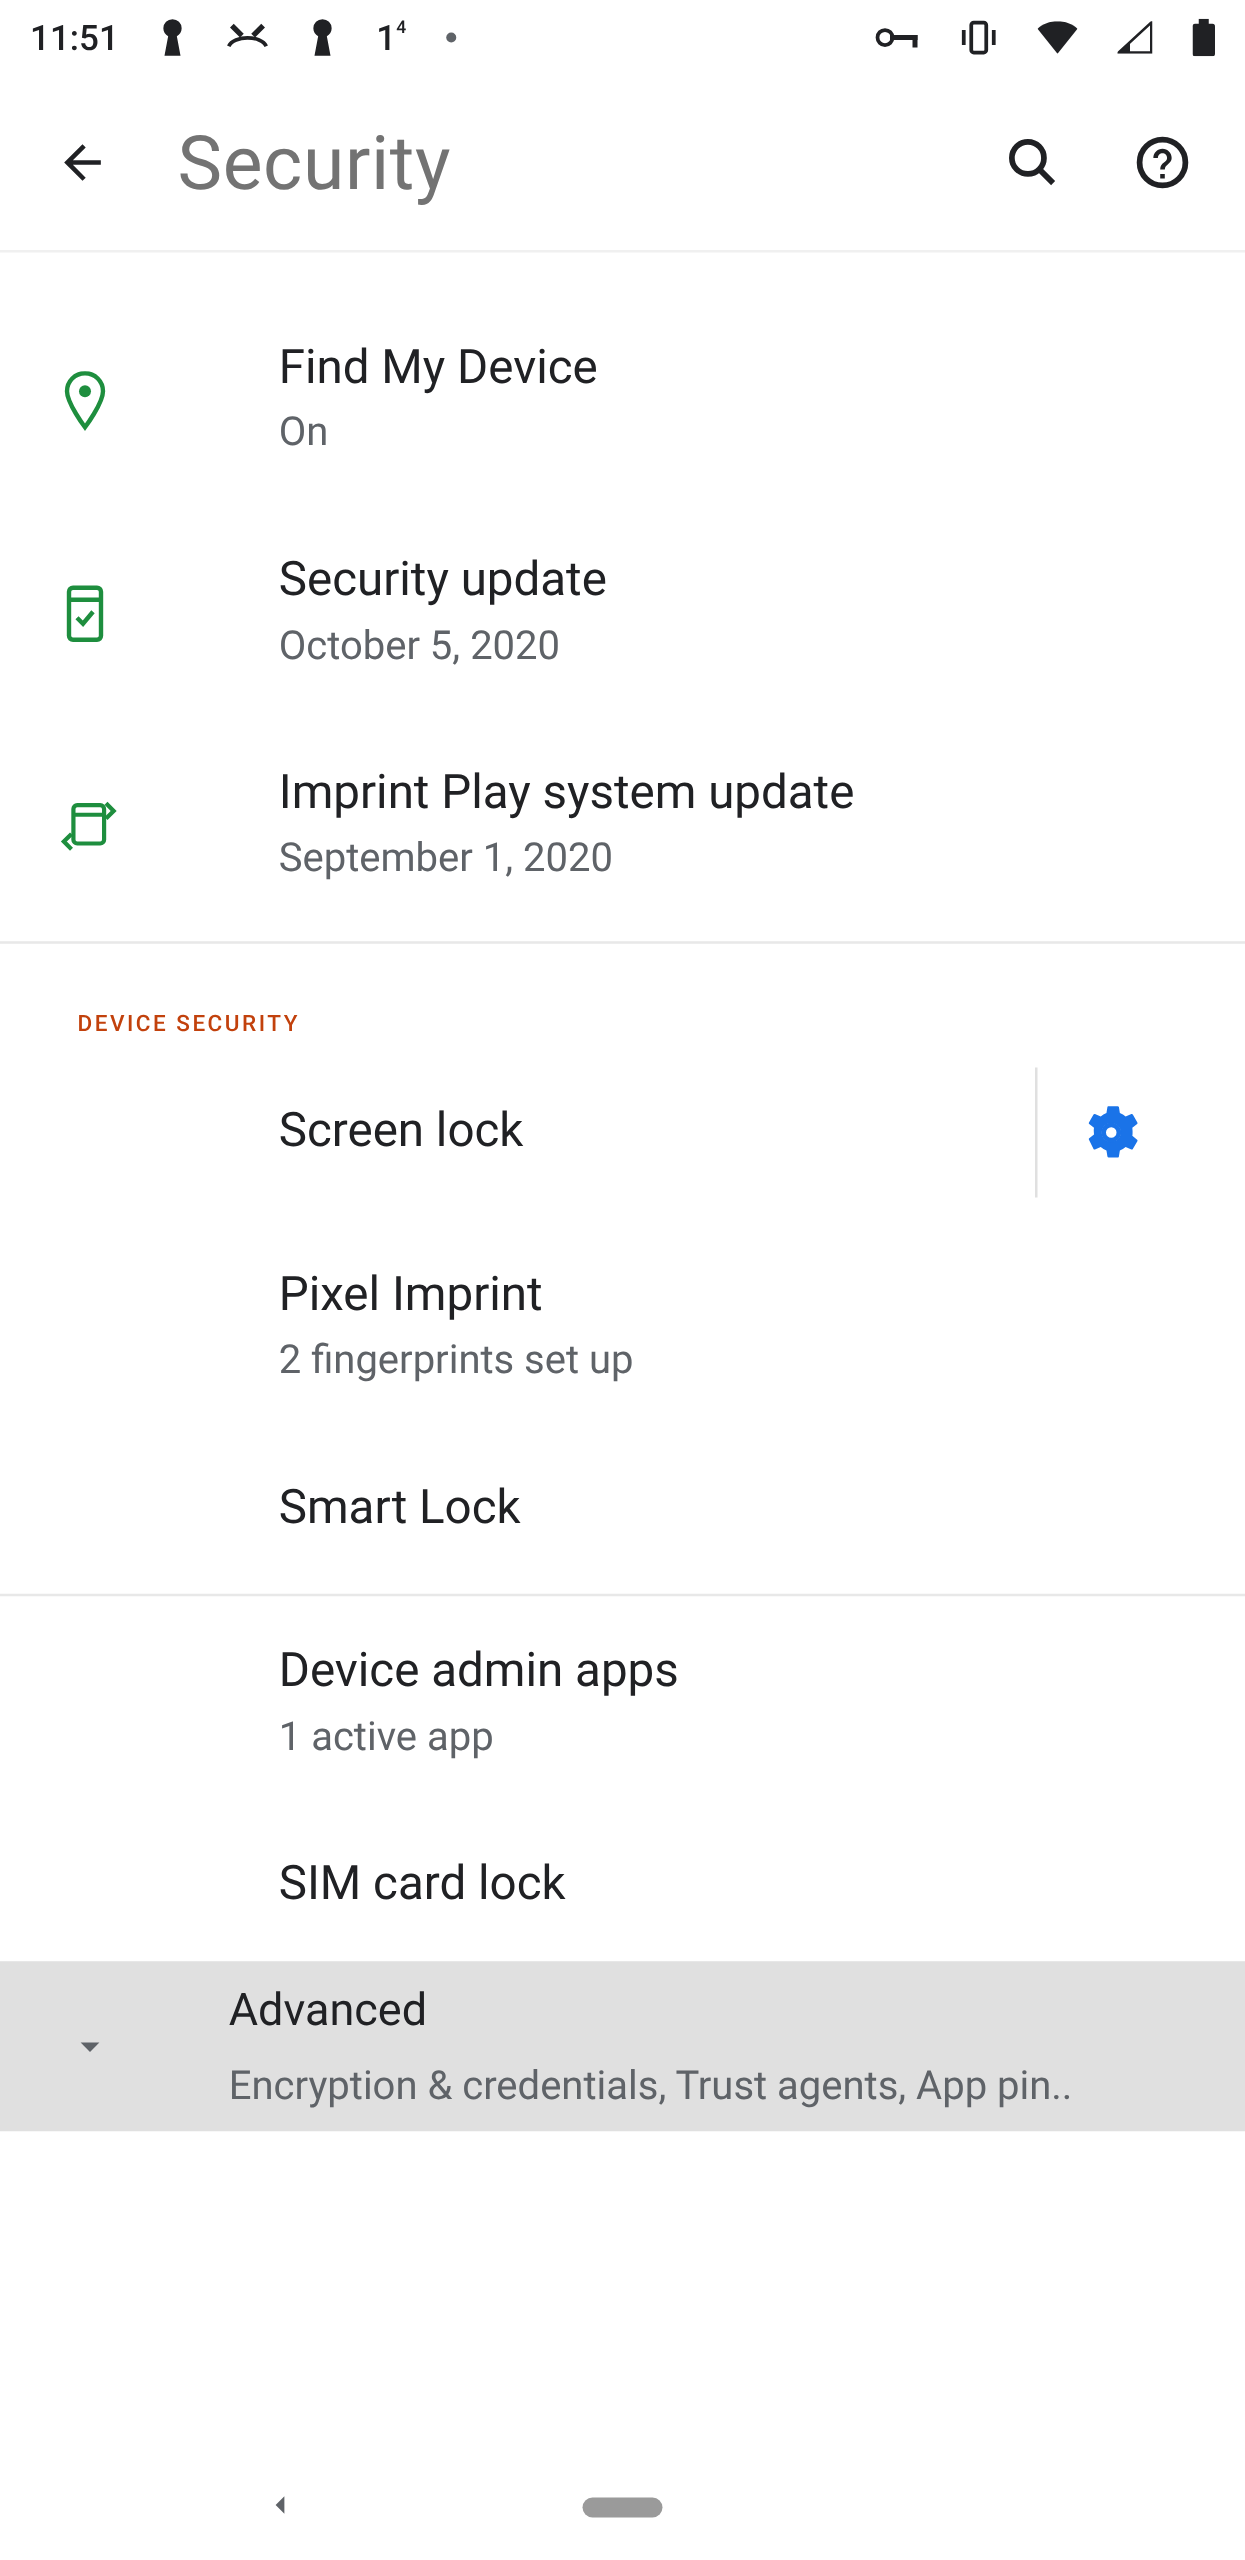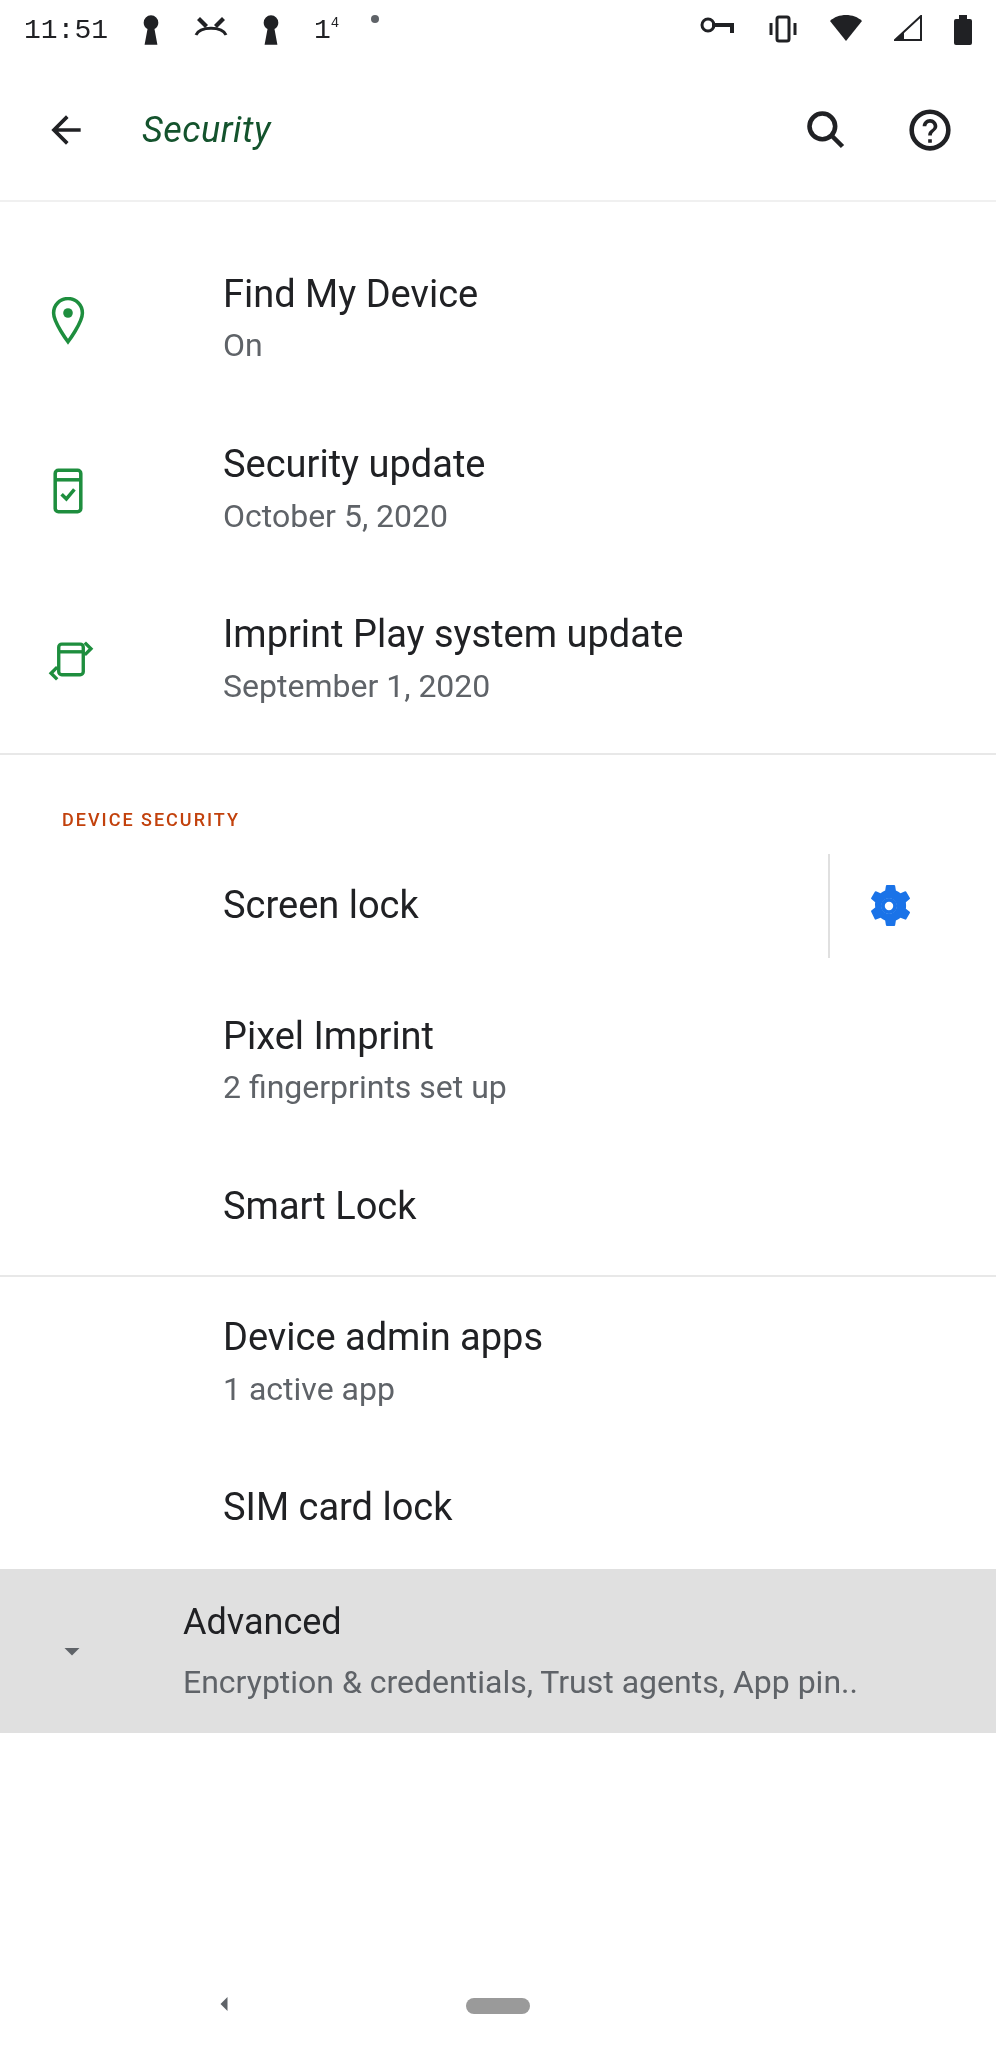--- a/index.html
+++ b/index.html
@@ -15,37 +15,36 @@
   .status-bar {
     display: flex;
     align-items: center;
     justify-content: space-between;
     padding: 0 24px;
     height: 60px;
     font-size: 28px;
     font-weight: 500;
     color: #202124;
   }
-  .status-left, .status-right { display: flex; gap: 32px; font-family: Liberation Mono, monospace; }
+  .status-left, .status-right { display: flex; align-items: center; gap: 32px; }
   .status-icon { display: inline-flex; }
   .app-bar {
     display: flex;
     align-items: center;
     height: 142px;
     padding: 0 38px;
     gap: 48px;
     border-bottom: 2px solid #f0f0f0;
   }
   .app-title {
     flex: 1;
-    font-size: 36px;
+    font-size: 60px;
     font-weight: 400;
     letter-spacing: 0.5px;
-    color: #14532d;
-    font-style: italic;
+    color: #737373;
   }
   .app-bar .action { width: 56px; height: 56px; display:flex; align-items:center; justify-content:center;}
   .content { position: relative; }
   .setting-row {
     display: flex;
     align-items: center;
     min-height: 140px;
     padding: 36px 48px 36px 48px;
     gap: 40px;
   }
@@ -86,21 +85,21 @@
     align-items:center;
     justify-content:center;
     border-left: 2px solid #e0e0e0;
     align-self: stretch;
     margin: -18px 0;
   }
   .advanced {
     background: #e0e0e0;
     display: flex;
     align-items: center;
-    padding: 32px 48px;
+    padding: 18px 48px;
   }
   .advanced .chevron {
     width: 135px;
     display:flex;
     justify-content:flex-start;
     padding-left: 6px;
   }
   .advanced .a-texts { flex: 1; overflow: hidden;}
   .advanced .a-title { font-size: 36px; color:#202124; }
   .advanced .a-sub {

